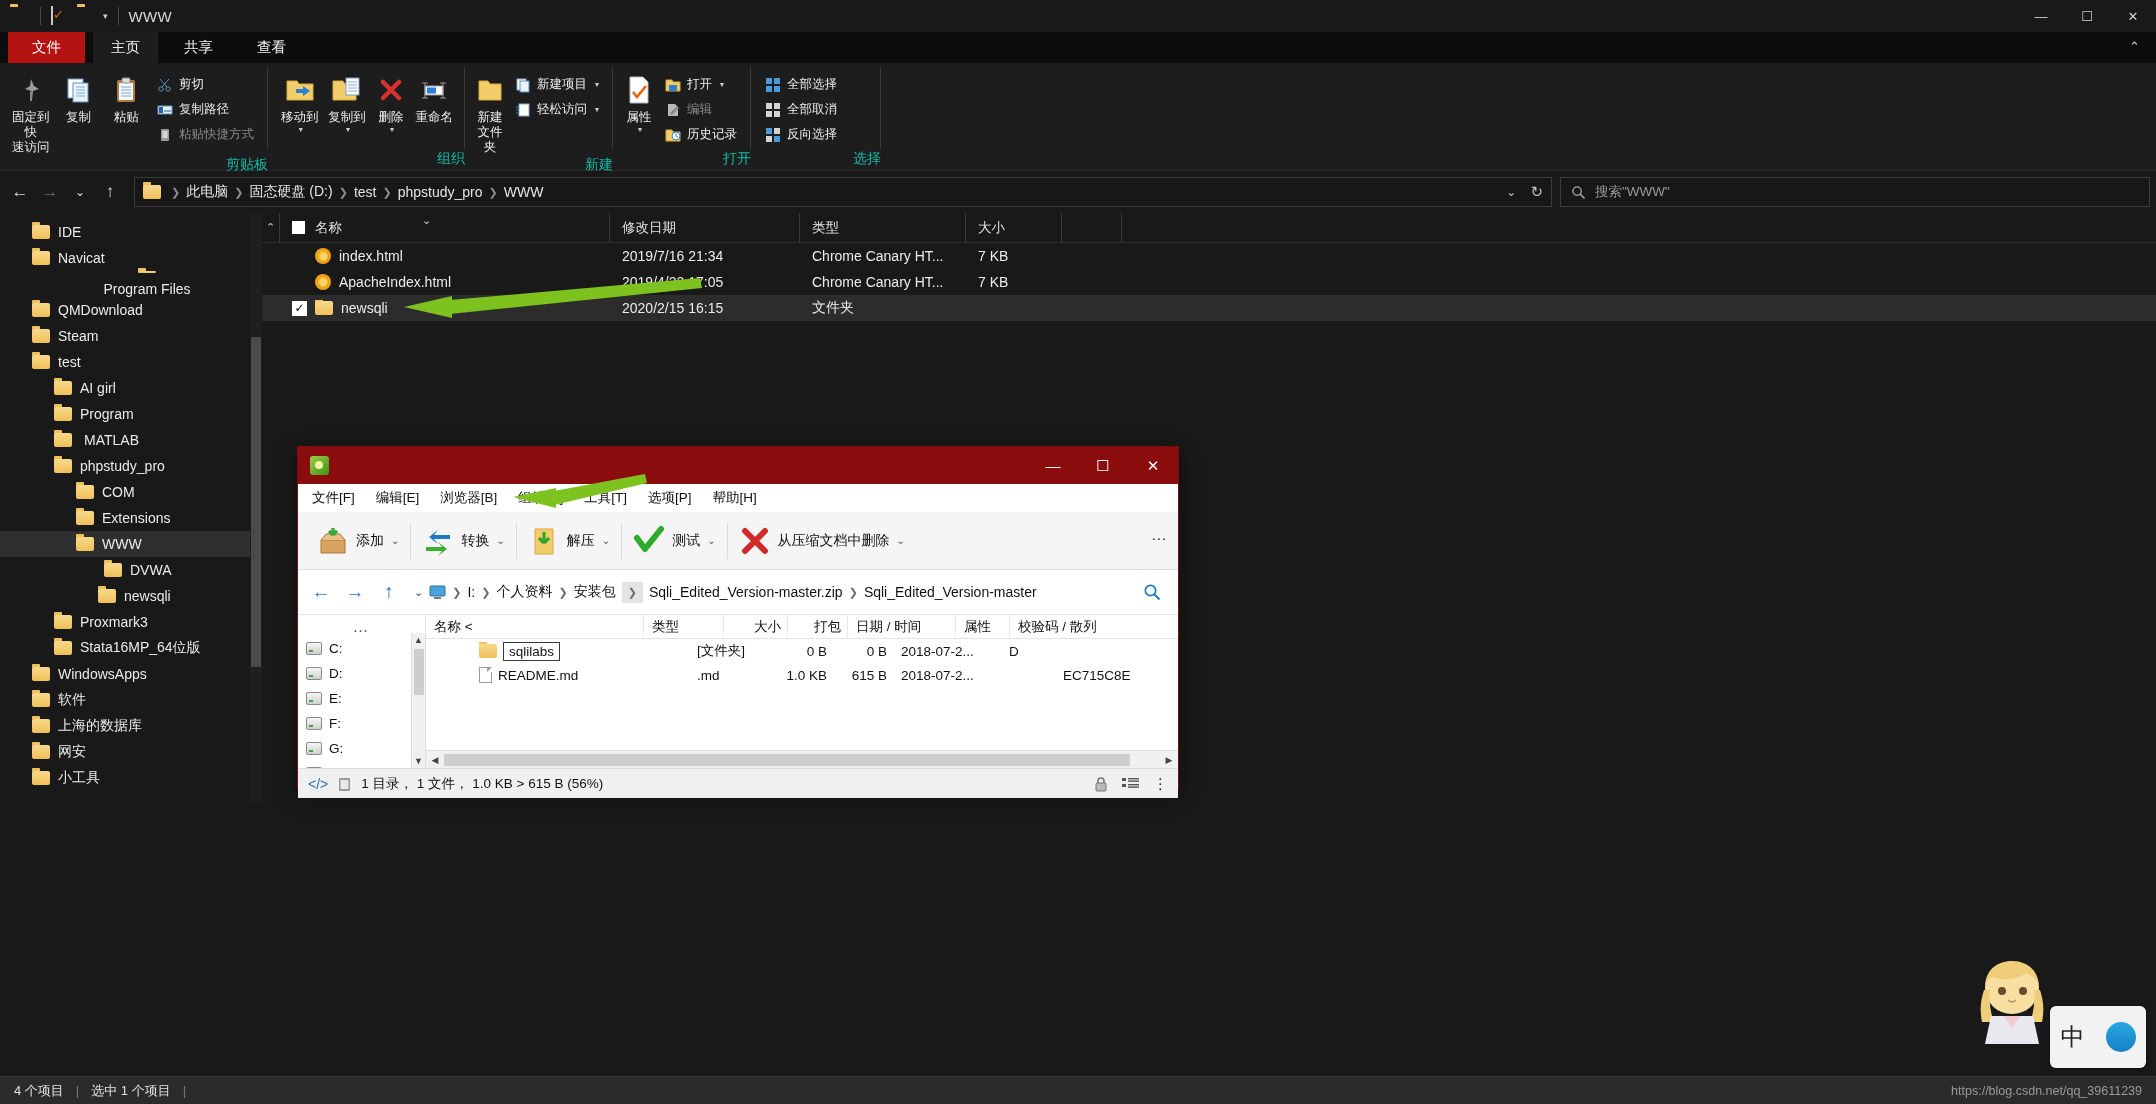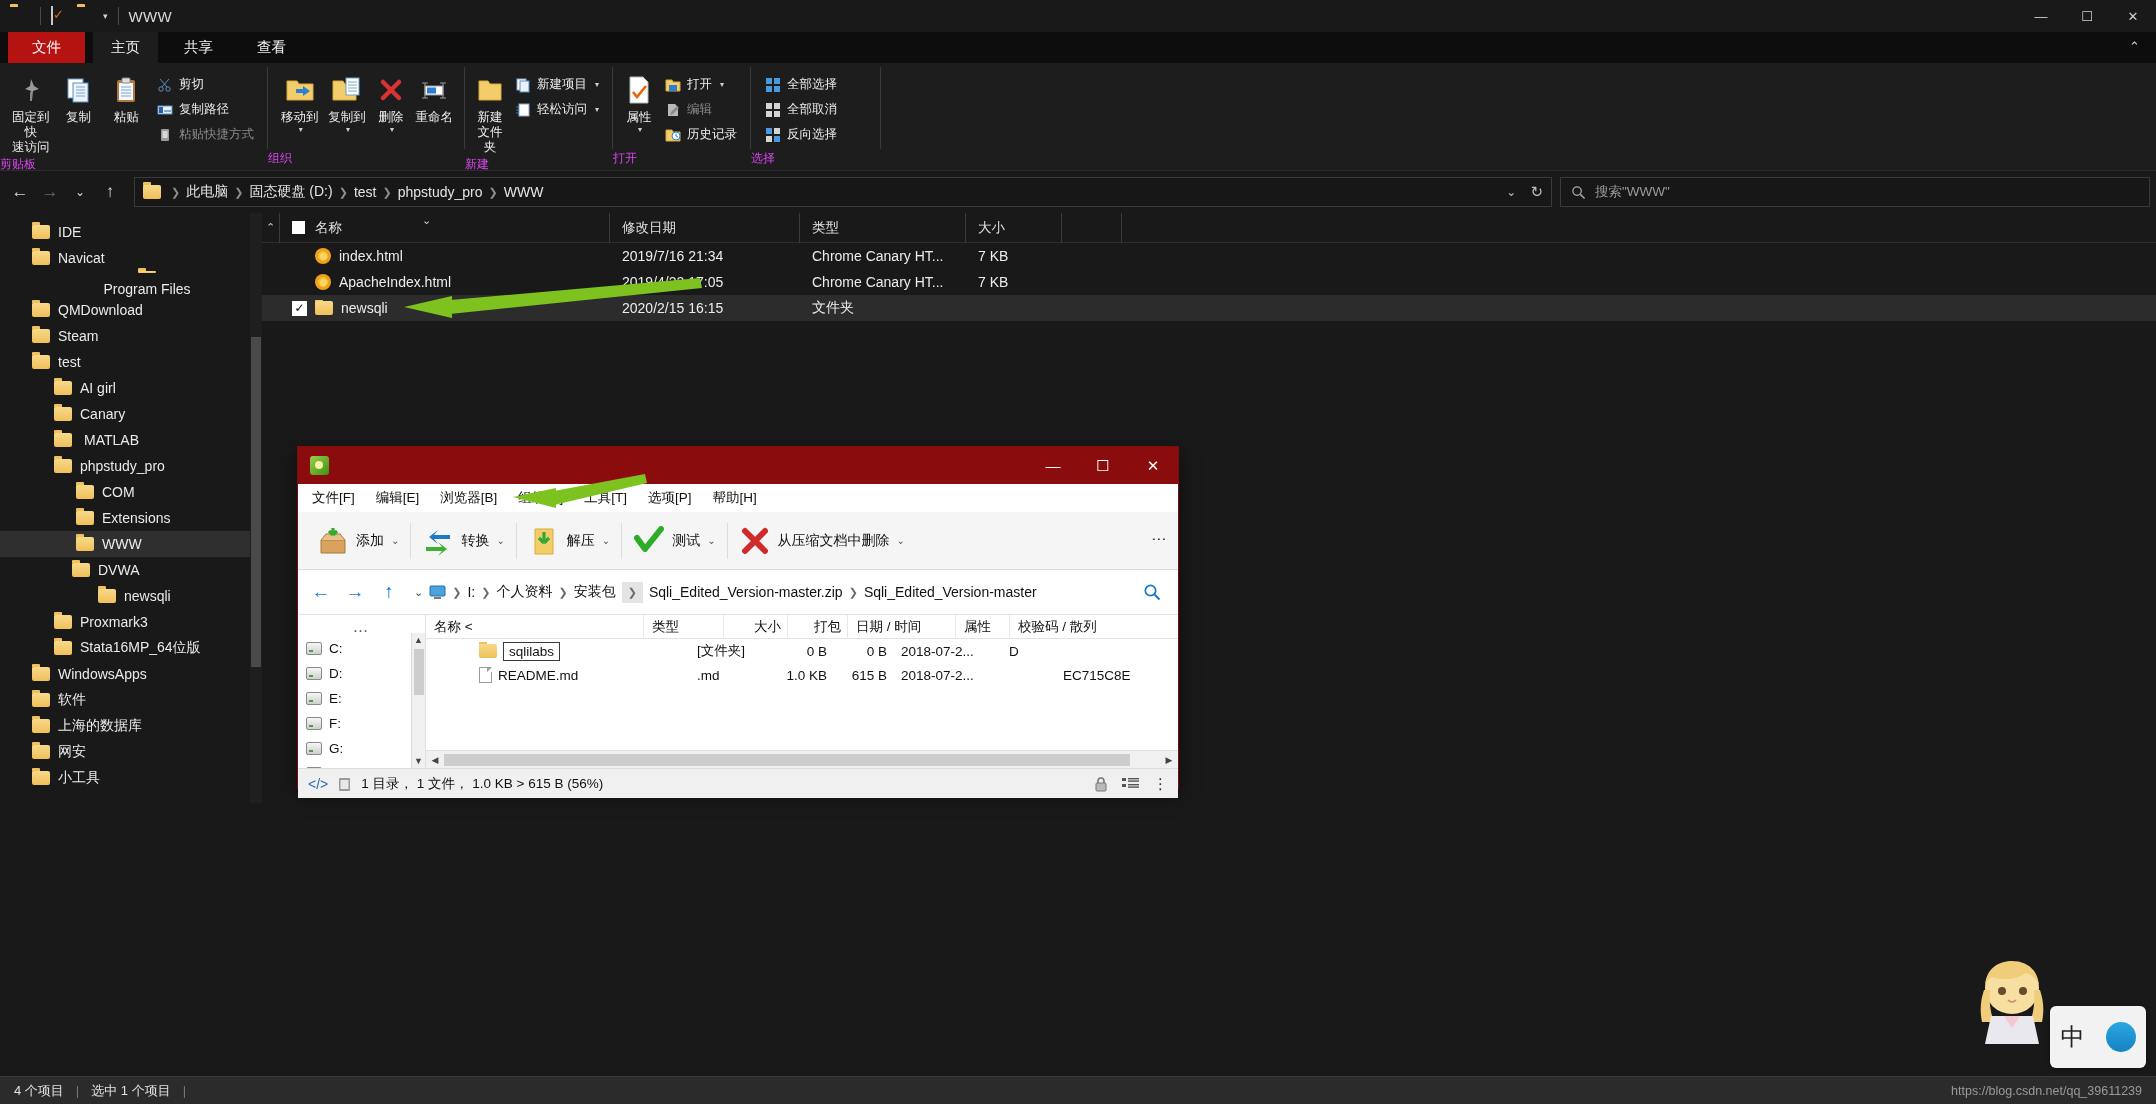--- a/index.html
+++ b/index.html
@@ -35,21 +35,21 @@
   .ribtab { padding:0 18px; display:flex; align-items:center; font-size:14.5px; color:#f0f0f0;margin-left:8px; }
   .ribtab.file { background:#b51212; color:#fff; font-weight:normal; padding:0 24px; }
   .ribtab.active { background:#1d1d1d; }
   .rib-caret { position:absolute; right:16px; top:7px; color:#cfcfcf; font-size:13px; }
 
   
   .ribbon { height:108px; background:#1d1d1d; display:flex; border-bottom:1px solid #2b2b2b; position:relative; }
   .rgroup { display:flex; flex-direction:column; position:relative; height:108px; }
   .rgroup:after { content:""; position:absolute; right:0; top:4px; bottom:22px; width:1px; background:#3a3a3a; }
   .rgroup-items { flex:1; display:flex; align-items:flex-start; padding:6px 8px 0 8px; gap:2px; }
-  .rgroup-label { height:22px; text-align:left; font-size:12px; color:#d946ef; line-height:18px; }
+  .rgroup-label { height:22px; text-align:right; font-size:14px; color:#14b8a6; line-height:18px; }
   .bigbtn { width:58px; display:flex; flex-direction:column; align-items:center; padding-top:4px; }
   .bigbtn .glyph { height:34px; display:flex; align-items:center; justify-content:center; }
   .bigbtn .lbl { font-size:12.5px; color:#ededed; text-align:center; line-height:15px; margin-top:3px; }
   .smallcol { display:flex; flex-direction:column; justify-content:flex-start; padding-top:3px; }
   .smallbtn { display:flex; align-items:center; gap:6px; height:25px; padding:0 6px; font-size:12.5px; color:#ededed; white-space:nowrap; }
   .smallbtn.dim { color:#8a8a8a; }
   .dd { font-size:8px; color:#cfcfcf; margin-left:2px; }
 
   
   svg { display:block; }
@@ -515,21 +515,21 @@
         <div class="tree-item" style="padding-left: 32px;">
           <span class="folder-ico"></span>
           <span>test</span>
         </div>
         <div class="tree-item" style="padding-left: 54px;">
           <span class="folder-ico"></span>
           <span>AI girl</span>
         </div>
         <div class="tree-item" style="padding-left: 54px;">
           <span class="folder-ico"></span>
-          <span>Canary</span>
+          <span>Program</span>
         </div>
         <div class="tree-item" style="padding-left: 54px; gap: 12px;">
           <span class="folder-ico"></span>
           <span>MATLAB</span>
         </div>
         <div class="tree-item" style="padding-left: 54px;">
           <span class="folder-ico"></span>
           <span>phpstudy_pro</span>
         </div>
         <div class="tree-item" style="padding-left: 76px;">
@@ -537,21 +537,21 @@
           <span>COM</span>
         </div>
         <div class="tree-item" style="padding-left: 76px;">
           <span class="folder-ico"></span>
           <span>Extensions</span>
         </div>
         <div class="tree-item sel" style="padding-left: 76px;">
           <span class="folder-ico"></span>
           <span>WWW</span>
         </div>
-        <div class="tree-item" style="padding-left: 72px;">
+        <div class="tree-item" style="padding-left: 104px;">
           <span class="folder-ico"></span>
           <span>DVWA</span>
         </div>
         <div class="tree-item" style="padding-left: 98px;">
           <span class="folder-ico"></span>
           <span>newsqli</span>
         </div>
         <div class="tree-item" style="padding-left: 54px;">
           <span class="folder-ico"></span>
           <span>Proxmark3</span>

